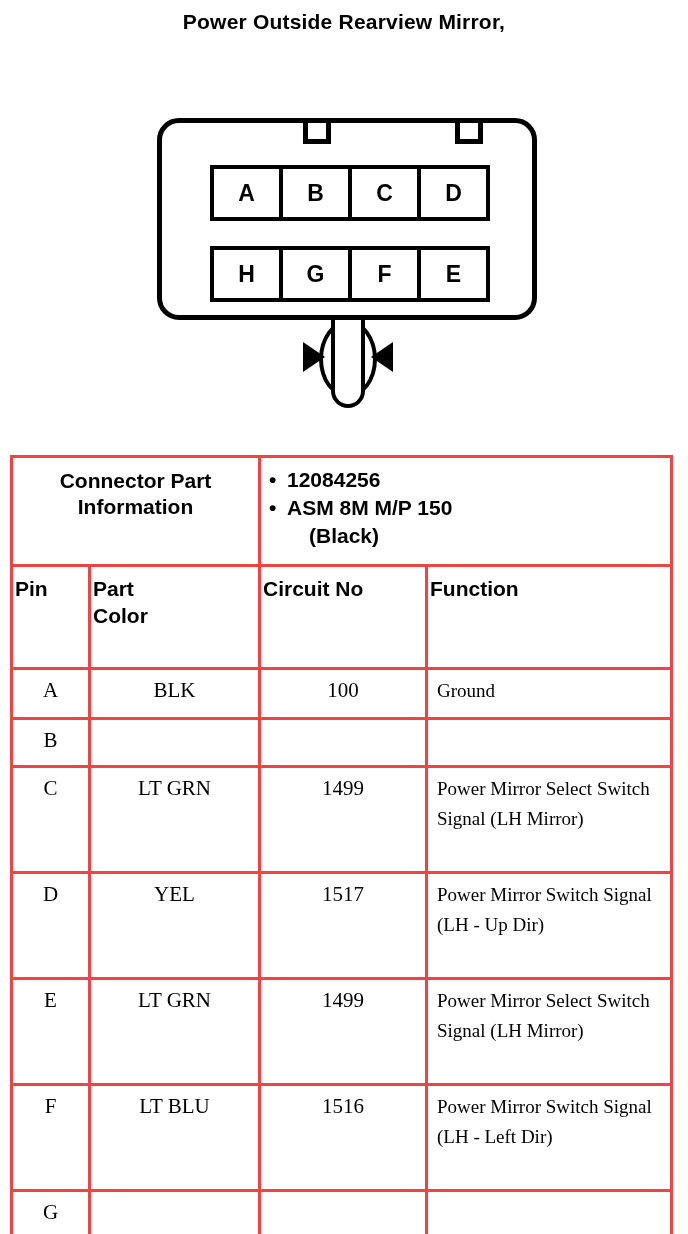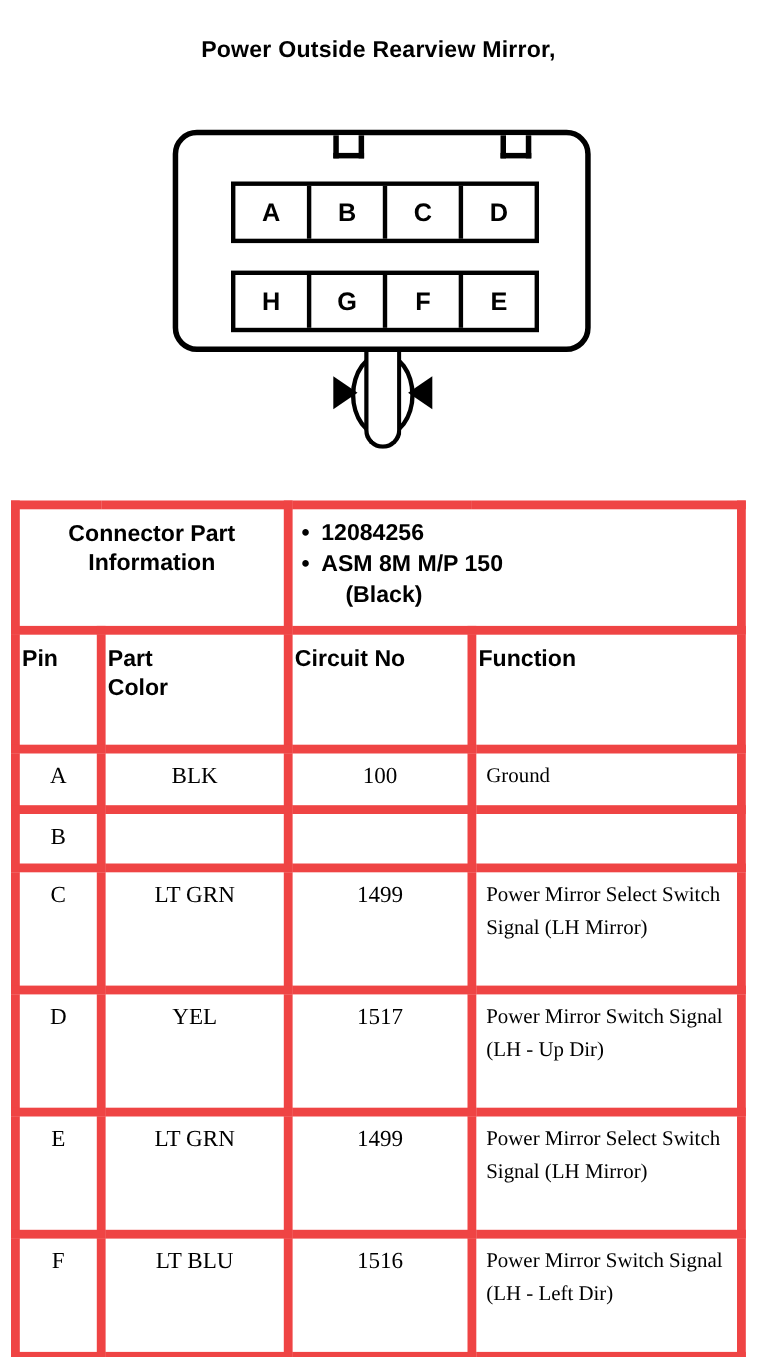--- a/index.html
+++ b/index.html
@@ -21,21 +21,20 @@
     position: absolute;
     left: 0;
     top: 8px;
     width: 688px;
     text-align: center;
     font-family: "Liberation Sans", sans-serif;
     font-weight: bold;
     font-size: 21px;
     line-height: 27px;
     letter-spacing: 0.2px;
-    margin-top: 24px;
   }
   .title-line { display: block; }
 
   
   .connector-figure {
     position: absolute;
     left: 0;
     top: 100px;
     width: 688px;
     height: 340px;
@@ -144,21 +143,21 @@
   .conn-table {
     position: absolute;
     left: 10px;
     top: 455px;
     width: 660px;
     border-collapse: collapse;
     table-layout: fixed;
     background: #fff;
   }
   .conn-table td {
-    border: 8px solid #ef4444;
+    border: 3px solid #ef4444;
     vertical-align: top;
     padding: 0;
   }
   .col-pin      { width: 78px; }
   .col-wire     { width: 170px; }
   .col-circuit  { width: 167px; }
   .col-function { width: 245px; }
 
   .hdr-label {
     text-align: center;

